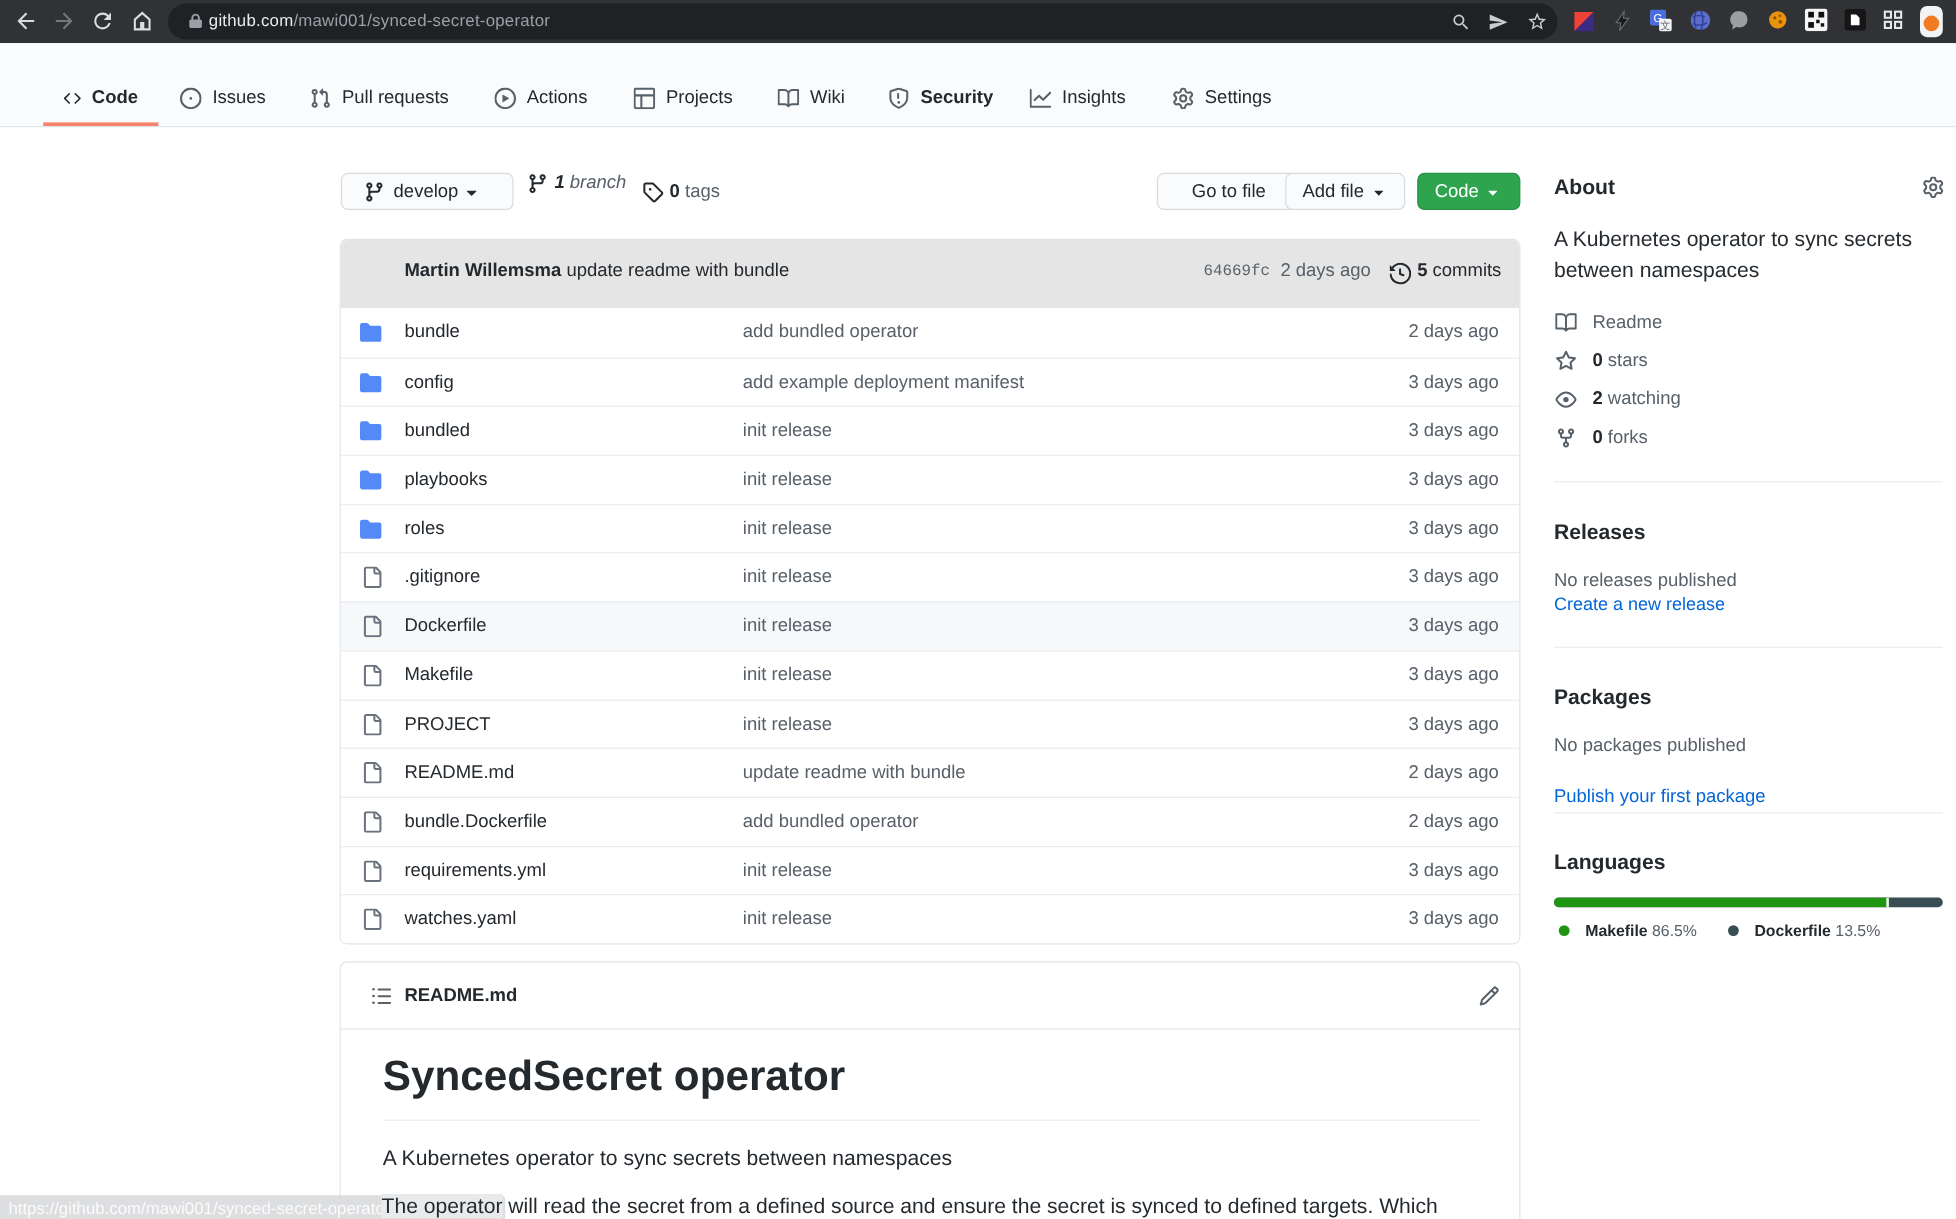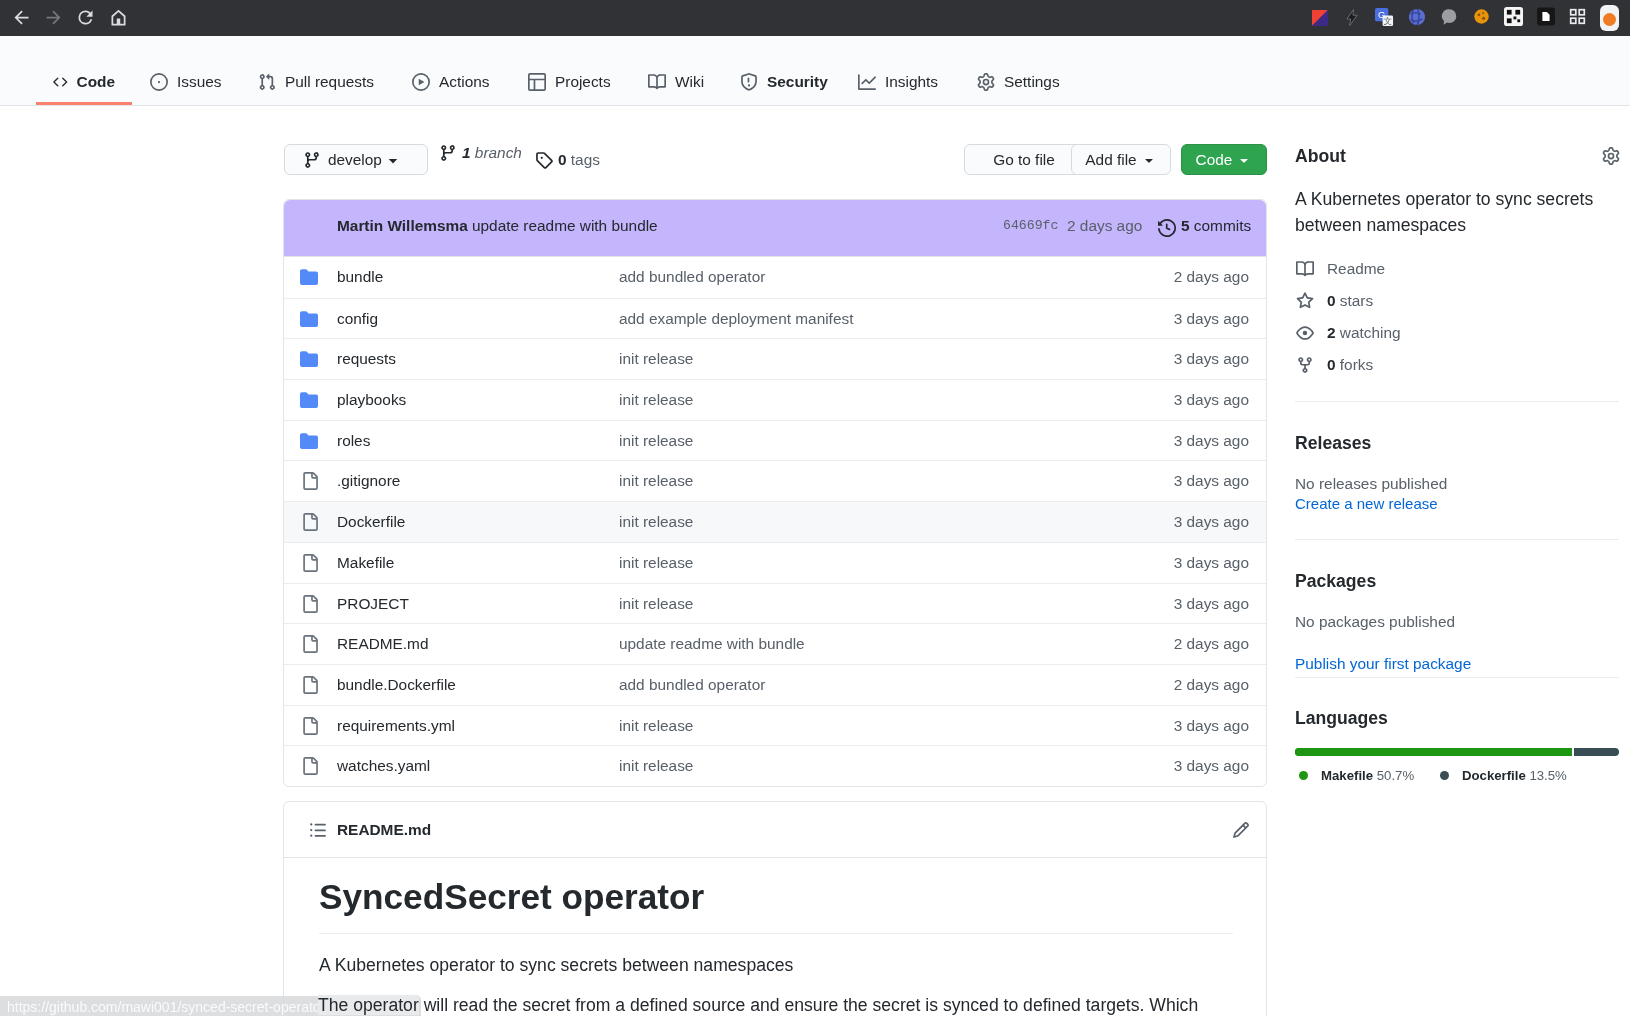--- a/index.html
+++ b/index.html
@@ -19,21 +19,21 @@
 #tabs { position:absolute; left:0; bottom:0px; height:50px; width:1630px; }
 .tab { position:absolute; bottom:0; display:flex; align-items:center; height:47px; padding:4px 17px 0 17px; font-size:15.4px; color:#24292e; border-bottom:3px solid transparent; white-space:nowrap; }
 .tab svg { margin-right:9px; color:#586069; }
 .tab.active { font-weight:bold; border-bottom-color:#f9826c; }
 .tab.active svg { color:#24292e; }
 
 .btn { position:absolute; top:144px; height:31px; border:1px solid #d8dbde; border-radius:6px; background:#fafbfc; font-size:15.4px; color:#24292e; display:flex; align-items:center; justify-content:center; }
 .btn-green { background:#2ea44f; border-color:#2a9147; color:#ffffff; }
 
 #filebox { position:absolute; left:283px; top:199px; width:984px; border:1px solid #e1e4e8; border-radius:6px; background:#fff; font-size:15.4px; }
-#commithead { height:57px; background:#c4b5fd; border-bottom:1px solid #e1e4e8; border-radius:6px 6px 0 0; position:relative; color:#24292e; }
+#commithead { height:57px; background:#e5e5e5; border-bottom:1px solid #e1e4e8; border-radius:6px 6px 0 0; position:relative; color:#24292e; }
 .frow { height:40.7px; position:relative; border-top:1px solid #eaecef; }
 #commithead + .frow { border-top:none; }
 .fname { position:absolute; left:53px; top:0; line-height:40.7px; color:#24292e; }
 .fmsg { position:absolute; left:335px; top:0; line-height:40.7px; color:#586069; }
 .fdate { position:absolute; right:17px; top:0; line-height:40.7px; color:#586069; }
 
 #readmebox { position:absolute; left:283px; top:801px; width:984px; height:260px; border:1px solid #e1e4e8; border-radius:6px; background:#fff; }
 #readmehead { height:56px; border-bottom:1px solid #e1e4e8; position:relative; }
 
 .sb-h { font-size:17.6px; font-weight:bold; color:#24292e; }
@@ -55,20 +55,35 @@
     </svg>
   <svg class="abs" style="left:43px;top:7px" width="21" height="21" viewBox="0 0 24 24">
       <path d="M4 13h12.2l-5.6 5.6L12 20l8-8-8-8-1.4 1.4L16.2 11H4z" fill="#74777b"></path>
     </svg>
   <svg class="abs" style="left:75px;top:7px" width="21" height="21" viewBox="0 0 24 24">
       <path d="M17.65 6.35A7.96 7.96 0 0 0 12 4a8 8 0 1 0 7.73 10h-2.08A6 6 0 1 1 12 6c1.66 0 3.14.69 4.22 1.78L13 11h7V4l-2.35 2.35z" fill="#dadce0"></path>
     </svg>
   <svg class="abs" style="left:108px;top:7px" width="21" height="21" viewBox="0 0 24 24">
       <path d="M12 5.7 18 11v8h-4v-6H10v6H6v-8l6-5.3M12 3 4 10v11h8v-6h0v6h8V10l-8-7z" fill="#dadce0"></path>
     </svg>
+  <div id="omnibox">
+    <svg class="abs" style="left:16px;top:8px" width="14" height="14" viewBox="0 0 16 16">
+        <path d="M4 6V4.5a4 4 0 1 1 8 0V6h.5A1.5 1.5 0 0 1 14 7.5v5A1.5 1.5 0 0 1 12.5 14h-9A1.5 1.5 0 0 1 2 12.5v-5A1.5 1.5 0 0 1 3.5 6H4zm1.8 0h4.4V4.5a2.2 2.2 0 1 0-4.4 0V6z" fill="#9aa0a6"></path>
+      </svg>
+    <div id="urltext">github.com<span class="path">/mawi001/synced-secret-operator</span></div>
+    <svg class="abs" style="left:1069px;top:7px" width="17" height="17" viewBox="0 0 24 24">
+        <path d="M15.5 14h-.79l-.28-.27A6.47 6.47 0 0 0 16 9.5 6.5 6.5 0 1 0 9.5 16c1.61 0 3.09-.59 4.23-1.57l.27.28v.79l5 4.99L20.49 19l-4.99-5zm-6 0C7 14 5 12 5 9.5S7 5 9.5 5 14 7 14 9.5 12 14 9.5 14z" fill="#c9cccf"></path>
+      </svg>
+    <svg class="abs" style="left:1100px;top:7px" width="17" height="17" viewBox="0 0 24 24">
+        <path d="M2.01 21 23 12 2.01 3 2 10l15 2-15 2z" fill="#c9cccf"></path>
+      </svg>
+    <svg class="abs" style="left:1132px;top:6px" width="18" height="18" viewBox="0 0 24 24">
+        <path d="M22 9.24l-7.19-.62L12 2 9.19 8.63 2 9.24l5.46 4.73L5.82 21 12 17.27 18.18 21l-1.63-7.03L22 9.24zM12 15.4l-3.76 2.27 1-4.28-3.32-2.88 4.38-.38L12 6.1l1.71 4.04 4.38.38-3.32 2.88 1 4.28L12 15.4z" fill="#c9cccf"></path>
+      </svg>
+  </div>
   <svg class="abs" style="left:1311px;top:9px" width="18" height="18" viewBox="0 0 18 18">
       <path d="M1 1h16L1 17z" fill="#ef4136"></path>
       <path d="M17 1v16H1z" fill="#3b2a86"></path>
     </svg>
   <svg class="abs" style="left:1345px;top:8px" width="15" height="20" viewBox="0 0 16 20">
       <path d="M9 1 2 11h4l-1 7 8-11H8.5z" fill="#1b1c1e" stroke="#6d6f73" stroke-width="1"></path>
     </svg>
   <svg class="abs" style="left:1375px;top:8px" width="19" height="19" viewBox="0 0 20 20">
       <rect x="0" y="0" width="14" height="14" rx="2" fill="#4a6ee0"></rect>
       <text x="7" y="11" font-size="10" fill="#fff" text-anchor="middle" font-family="Liberation Sans">G</text>
@@ -198,21 +213,21 @@
         <path d="M1.75 1A1.75 1.75 0 0 0 0 2.75v10.5C0 14.216.784 15 1.75 15h12.5A1.75 1.75 0 0 0 16 13.25v-8.5A1.75 1.75 0 0 0 14.25 3H7.5a.25.25 0 0 1-.2-.1l-.9-1.2C6.07 1.26 5.55 1 5 1H1.75z"></path>
       </svg>
       <span class="fname">config</span>
       <span class="fmsg">add example deployment manifest</span>
       <span class="fdate">3 days ago</span>
     </div>
 <div class="frow" style="">
       <svg style="position:absolute;left:16px;top:11px" width="18" height="18" viewBox="0 0 16 16" fill="#548af7">
         <path d="M1.75 1A1.75 1.75 0 0 0 0 2.75v10.5C0 14.216.784 15 1.75 15h12.5A1.75 1.75 0 0 0 16 13.25v-8.5A1.75 1.75 0 0 0 14.25 3H7.5a.25.25 0 0 1-.2-.1l-.9-1.2C6.07 1.26 5.55 1 5 1H1.75z"></path>
       </svg>
-      <span class="fname">requests</span>
+      <span class="fname">bundled</span>
       <span class="fmsg">init release</span>
       <span class="fdate">3 days ago</span>
     </div>
 <div class="frow" style="">
       <svg style="position:absolute;left:16px;top:11px" width="18" height="18" viewBox="0 0 16 16" fill="#548af7">
         <path d="M1.75 1A1.75 1.75 0 0 0 0 2.75v10.5C0 14.216.784 15 1.75 15h12.5A1.75 1.75 0 0 0 16 13.25v-8.5A1.75 1.75 0 0 0 14.25 3H7.5a.25.25 0 0 1-.2-.1l-.9-1.2C6.07 1.26 5.55 1 5 1H1.75z"></path>
       </svg>
       <span class="fname">playbooks</span>
       <span class="fmsg">init release</span>
       <span class="fdate">3 days ago</span>
@@ -339,19 +354,19 @@
 <div class="abs sb-h" style="left:1295px;top:571px;">Packages</div>
 <div class="abs muted" style="left:1295px;top:613px;font-size:15.4px;">No packages published</div>
 <div class="abs link" style="left:1295px;top:655px;font-size:15.4px;">Publish your first package</div>
 
 <div class="sb-divider" style="top:677px;"></div>
 <div class="abs sb-h" style="left:1295px;top:708px;">Languages</div>
 <div class="abs" style="left:1295px;top:748px;width:324px;height:8px;border-radius:4px;overflow:hidden;background:#384d54;">
   <div style="position:absolute;left:0;top:0;width:279px;height:8px;background:#1e9612;border-right:2px solid #ffffff;"></div>
 </div>
 <div class="abs" style="left:1299px;top:771px;width:9px;height:9px;border-radius:50%;background:#1e9612;"></div>
-<div class="abs" style="left:1321px;top:768px;font-size:13.2px;color:#24292e;"><b>Makefile</b> <span class="muted">50.7%</span></div>
+<div class="abs" style="left:1321px;top:768px;font-size:13.2px;color:#24292e;"><b>Makefile</b> <span class="muted">86.5%</span></div>
 <div class="abs" style="left:1440px;top:771px;width:9px;height:9px;border-radius:50%;background:#384d54;"></div>
 <div class="abs" style="left:1462px;top:768px;font-size:13.2px;color:#24292e;"><b>Dockerfile</b> <span class="muted">13.5%</span></div>
 
 <div id="bubble">
     <span>https://github.com/mawi001/synced-secret-operator/tree/dev</span>
   </div>
 
 </body></html>

